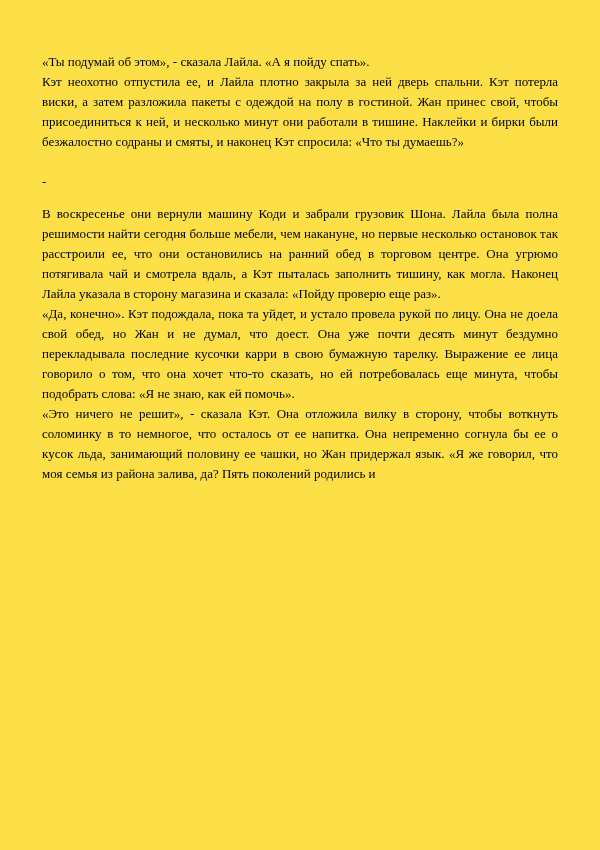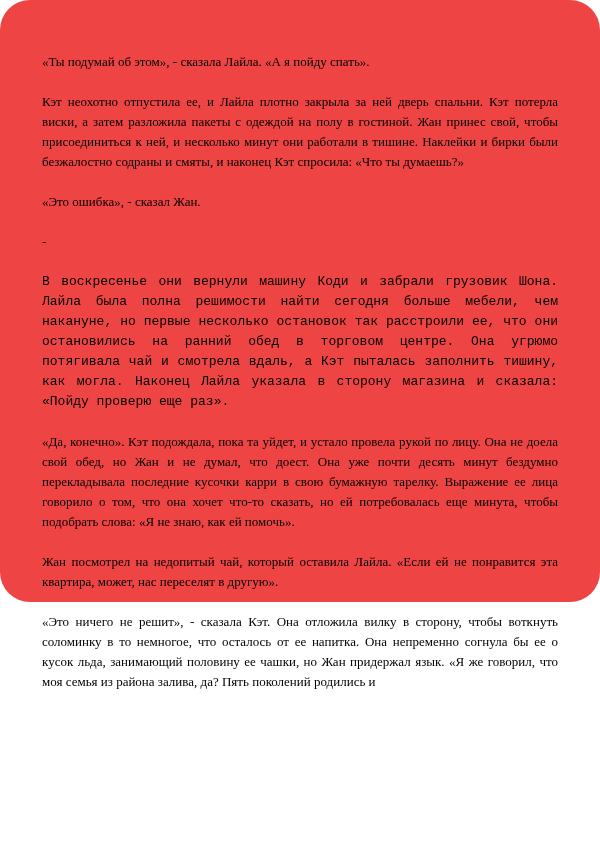--- a/index.html
+++ b/index.html
@@ -12,83 +12,78 @@
     width: 600px;
     height: 850px;
     overflow: hidden;
     font-family: "Liberation Serif", "DejaVu Serif", serif;
     color: #000000;
     -webkit-font-smoothing: antialiased;
   }
   .page {
     position: relative;
     width: 600px;
-    height: 602px;
-    background: #ef4444;
+    height: 850px;
+    background: #fde047;
     box-sizing: border-box;
-    border-radius: 30px;
   }
   .text-column {
     position: absolute;
     left: 42px;
     top: 52px;
     width: 516px;
   }
   p.para {
     margin: 0 0 0 0;
     padding: 0;
     font-size: 13.0px;
     line-height: 20.0px;
     text-align: justify;
     text-justify: inter-word;
     hyphens: none;
     word-spacing: 0px;
     letter-spacing: 0px;
   }
   p.para + p.para {
-    margin-top: 20px;
   }
   p.para.last-line-left {
     text-align-last: left;
   }
   p.sep {
     margin: 0;
     padding: 0;
     font-size: 13.0px;
     line-height: 20.0px;
     text-align: left;
   }
   p.sep {
     margin-top: 20px;
   }
   p.para.after-sep {
-    margin-top: 20px;
-    font-family: Liberation Mono, monospace;
+    margin-top: 12px;
   }
 </style>
 </head>
 <body>
 
 <div class="page">
   <div class="text-column">
 
     <p class="para last-line-left">«Ты подумай об этом», - сказала Лайла. «А я пойду спать».</p>
 
     <p class="para last-line-left">Кэт неохотно отпустила ее, и Лайла плотно закрыла за ней дверь спальни. Кэт потерла виски, а затем разложила пакеты с одеждой на полу в гостиной. Жан принес свой, чтобы присоединиться к ней, и несколько минут они работали в тишине. Наклейки и бирки были безжалостно содраны и смяты, и наконец Кэт спросила: «Что ты думаешь?»</p>
 
-    <p class="para last-line-left">«Это ошибка», - сказал Жан.</p>
 
 
 
 
 
     <p class="sep">-</p>
 
     <p class="para last-line-left after-sep">В воскресенье они вернули машину Коди и забрали грузовик Шона. Лайла была полна решимости найти сегодня больше мебели, чем накануне, но первые несколько остановок так расстроили ее, что они остановились на ранний обед в торговом центре. Она угрюмо потягивала чай и смотрела вдаль, а Кэт пыталась заполнить тишину, как могла. Наконец Лайла указала в сторону магазина и сказала: «Пойду проверю еще раз».</p>
 
     <p class="para last-line-left">«Да, конечно». Кэт подождала, пока та уйдет, и устало провела рукой по лицу. Она не доела свой обед, но Жан и не думал, что доест. Она уже почти десять минут бездумно перекладывала последние кусочки карри в свою бумажную тарелку. Выражение ее лица говорило о том, что она хочет что-то сказать, но ей потребовалась еще минута, чтобы подобрать слова: «Я не знаю, как ей помочь».</p>
 
-    <p class="para last-line-left">Жан посмотрел на недопитый чай, который оставила Лайла. «Если ей не понравится эта квартира, может, нас переселят в другую».</p>
 
     <p class="para last-line-left">«Это ничего не решит», - сказала Кэт. Она отложила вилку в сторону, чтобы воткнуть соломинку в то немногое, что осталось от ее напитка. Она непременно согнула бы ее о кусок льда, занимающий половину ее чашки, но Жан придержал язык. «Я же говорил, что моя семья из района залива, да? Пять поколений родились и</p>
 
   </div>
 </div>
 
 </body></html>

